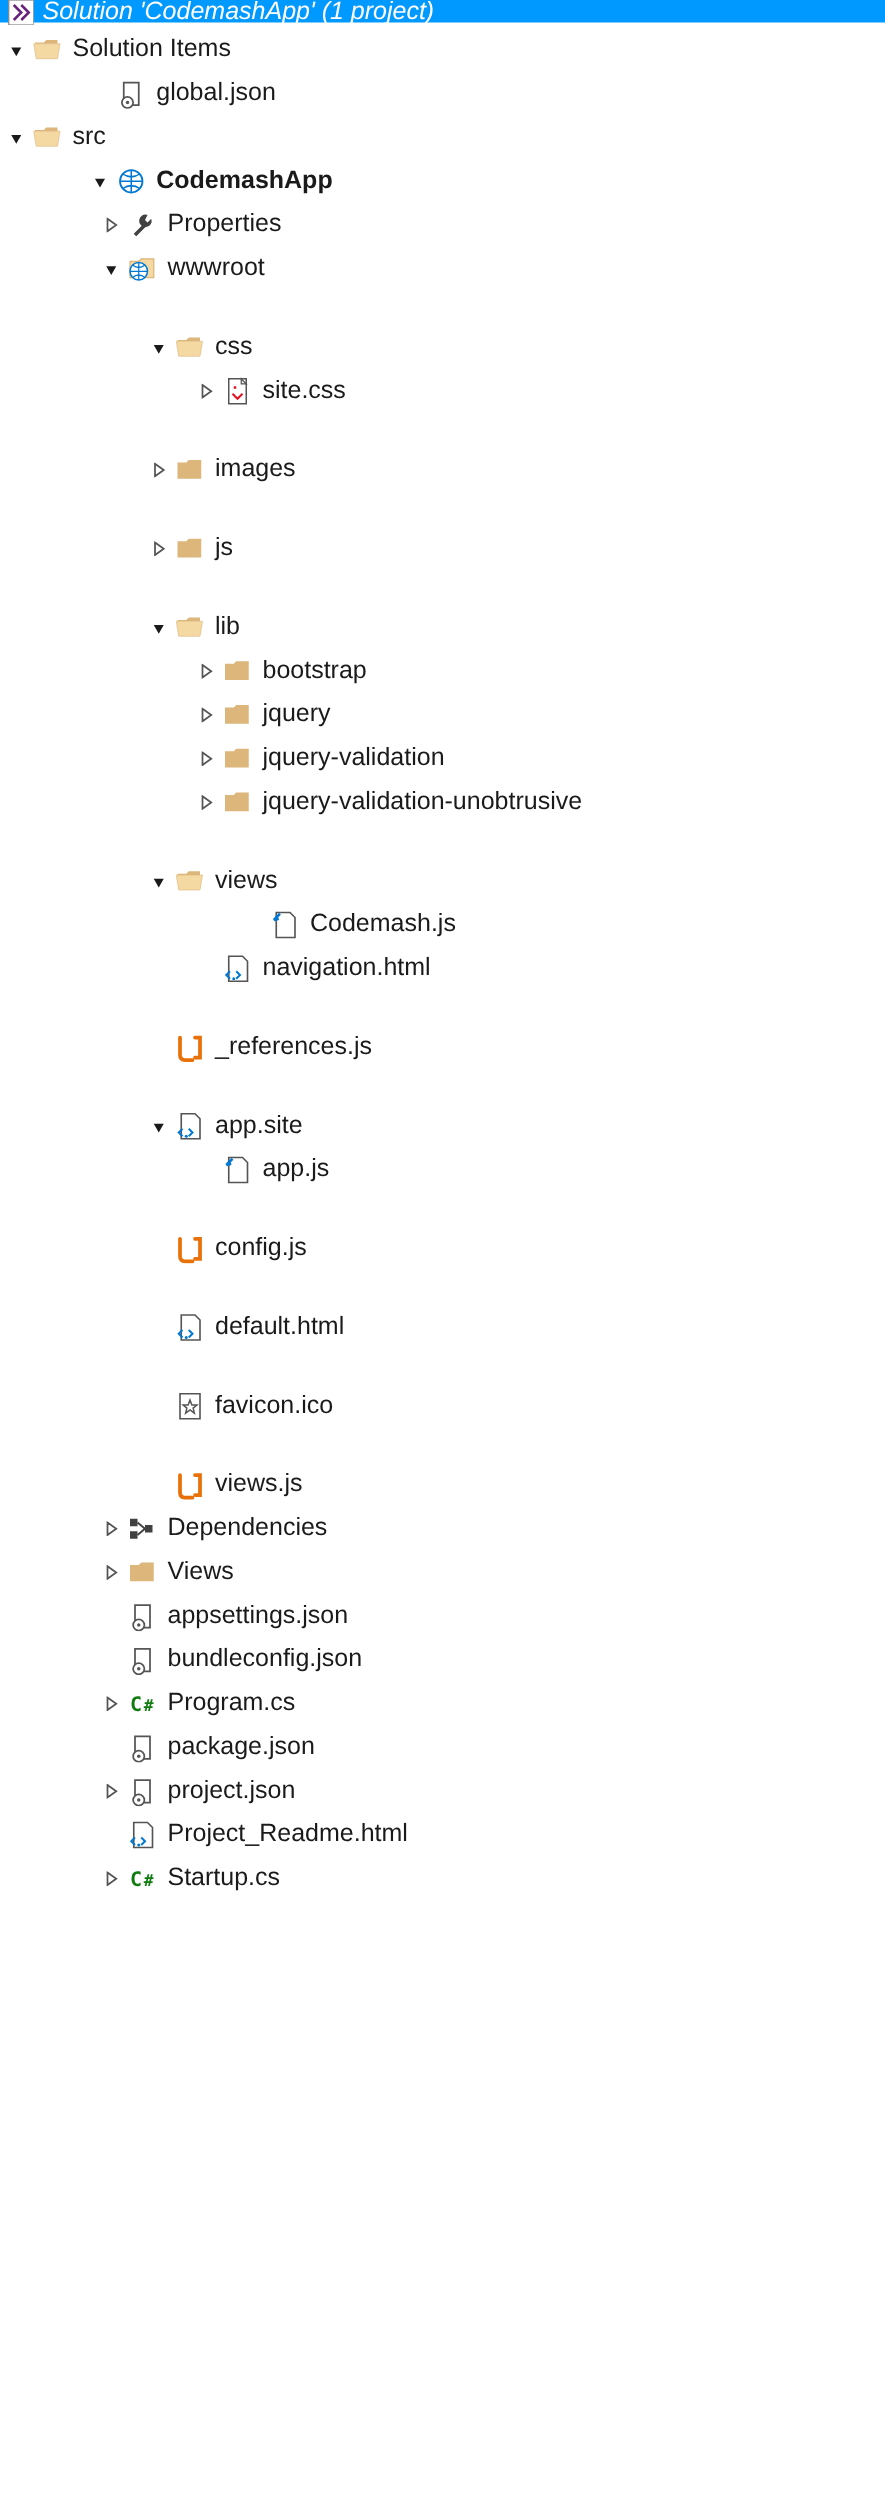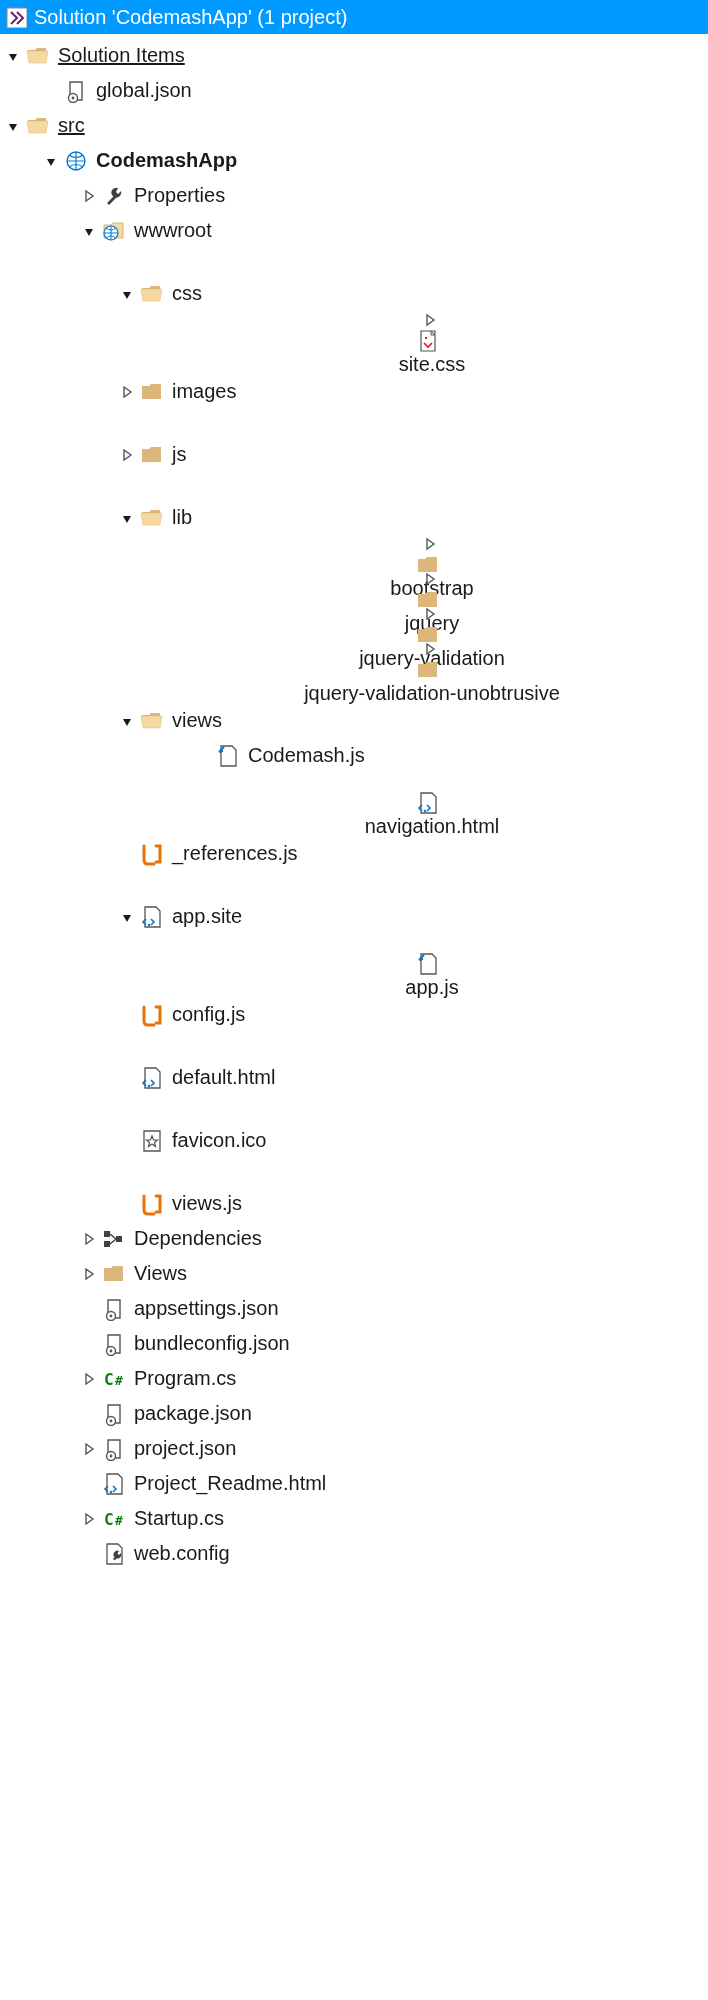--- a/index.html
+++ b/index.html
@@ -8,23 +8,24 @@
     font-size: 20px;
     color: #1a1a1a;
     background: #fff;
     width: 708px;
   }
   .header {
     background: #0099ff;
     color: #fff;
     display: flex;
     align-items: center;
-    height: 34px;
+    height: 18px;
     padding-left: 4px;
     gap: 6px;
+    font-style: italic;
   }
   .header .solution-icon {
     width: 24px; height: 24px;
     display: inline-flex; align-items: center; justify-content: center;
   }
   .tree { padding: 4px 0 0 0; }
   .row {
     display: flex;
     align-items: center;
     height: 35px;
@@ -40,25 +41,25 @@
   .expander.blank { visibility: hidden; }
   .icon {
     width: 24px; height: 24px;
     display: inline-flex; align-items: center; justify-content: center;
     margin-right: 8px;
     flex-shrink: 0;
   }
   .label { }
   .bold { font-weight: 700; }
   
-  .l0 { padding-left: 4px; text-decoration: underline; }
-  .l1 { padding-left: 42px; }
+  .l0 { padding-left: 4px; }
+  .l1 { padding-left: 42px; margin-left: 29px; }
   .l2 { padding-left: 80px; }
   .l3 { padding-left: 118px; margin-top: 28px; }
-  .l4 { padding-left: 156px; flex-direction: column; }
+  .l4 { padding-left: 156px; }
   .l5 { padding-left: 194px; }
 
   
   svg { display: block; }
 </style>
 </head>
 <body>
 
 <svg width="0" height="0" style="position:absolute">
   <defs>
@@ -572,23 +573,14 @@
         </svg>
       </span>
     <span class="icon">
         <svg width="24" height="24">
           <use href="#i-cs"></use>
         </svg>
       </span>
     <span class="label">Startup.cs</span>
   </div>
 
-  <div class="row l2">
-    <span class="expander blank"></span>
-    <span class="icon">
-        <svg width="24" height="24">
-          <use href="#i-config"></use>
-        </svg>
-      </span>
-    <span class="label">web.config</span>
-  </div>
 
 </div>
 
 </body></html>

